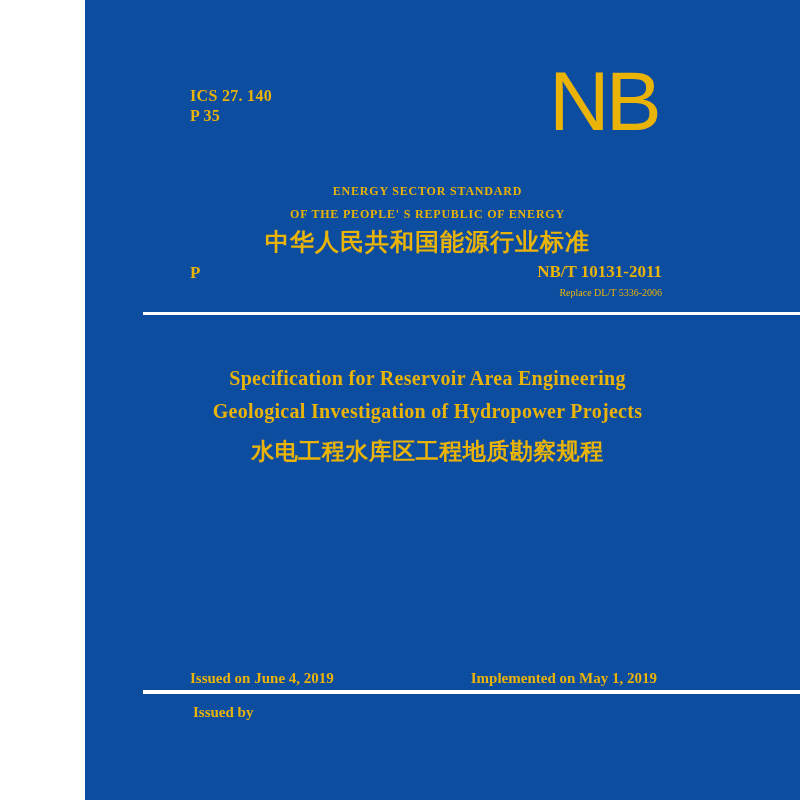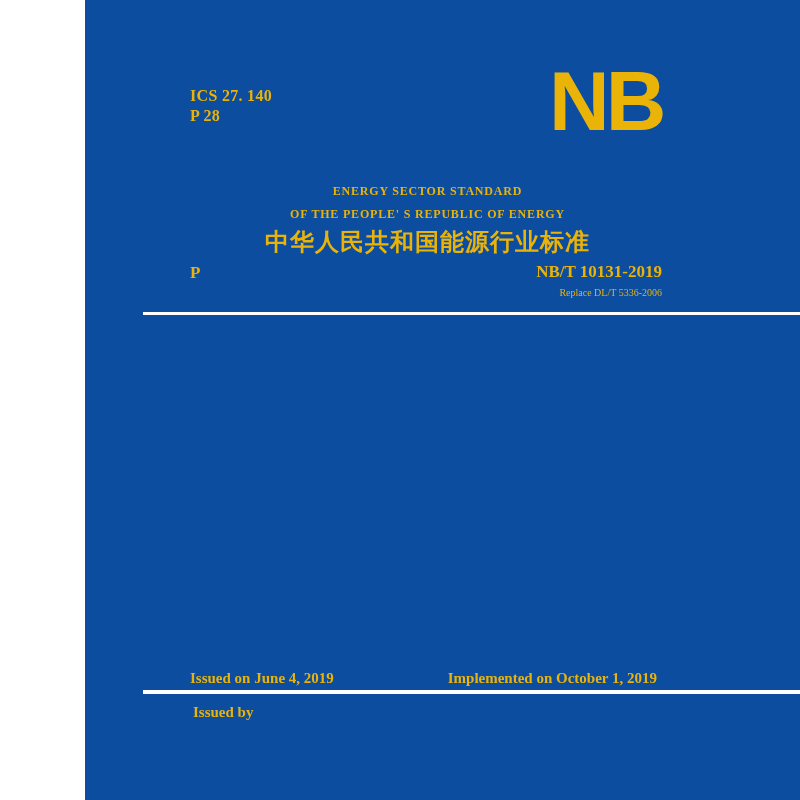--- a/index.html
+++ b/index.html
@@ -33,21 +33,21 @@
     font-weight: bold;
     font-size: 16px;
     line-height: 20px;
     letter-spacing: 0.3px;
   }
   .nb-logo {
     position: absolute;
     left: 464px;
     top: 68px;
     font-family: "Liberation Sans", sans-serif;
-    font-weight: bold;
+    font-weight: normal;
     font-size: 84px;
     line-height: 66px;
     letter-spacing: -4px;
   }
   .org-block {
     position: absolute;
     left: 58px;
     top: 180px;
     width: 569px;
     text-align: center;
@@ -160,45 +160,50 @@
   }
 </style>
 </head>
 <body>
 
 <div class="page">
   <div class="cover">
 
     <div class="ics-block">
       <div>ICS 27. 140</div>
-      <div>P 28</div>
+      <div>P 35</div>
     </div>
 
     <div class="nb-logo">NB</div>
 
     <div class="org-block">
       <div class="org-en">ENERGY SECTOR STANDARD</div>
       <div class="org-en">OF THE PEOPLE' S REPUBLIC OF ENERGY</div>
       <div class="org-cn">中华人民共和国能源行业标准</div>
     </div>
 
     <div class="code-row">
       <div class="doc-class">P</div>
       <div class="code-block">
-        <div class="standard-code">NB/T 10131-2019</div>
+        <div class="standard-code">NB/T 10131-2011</div>
         <div class="replaces">Replace DL/T 5336-2006</div>
       </div>
     </div>
 
     <div class="rule-thin"></div>
 
+    <div class="title-block">
+      <div class="title-en">Specification for Reservoir Area Engineering</div>
+      <div class="title-en">Geological Investigation of Hydropower Projects</div>
+      <div class="title-cn">水电工程水库区工程地质勘察规程</div>
+    </div>
 
     <div class="dates-row">
       <div>Issued on June 4, 2019</div>
-      <div>Implemented on October 1, 2019</div>
+      <div>Implemented on May 1, 2019</div>
     </div>
 
     <div class="rule-thick"></div>
 
     <div class="issuedby-row">
       <div>Issued by</div>
     </div>
 
   </div>
 </div>

